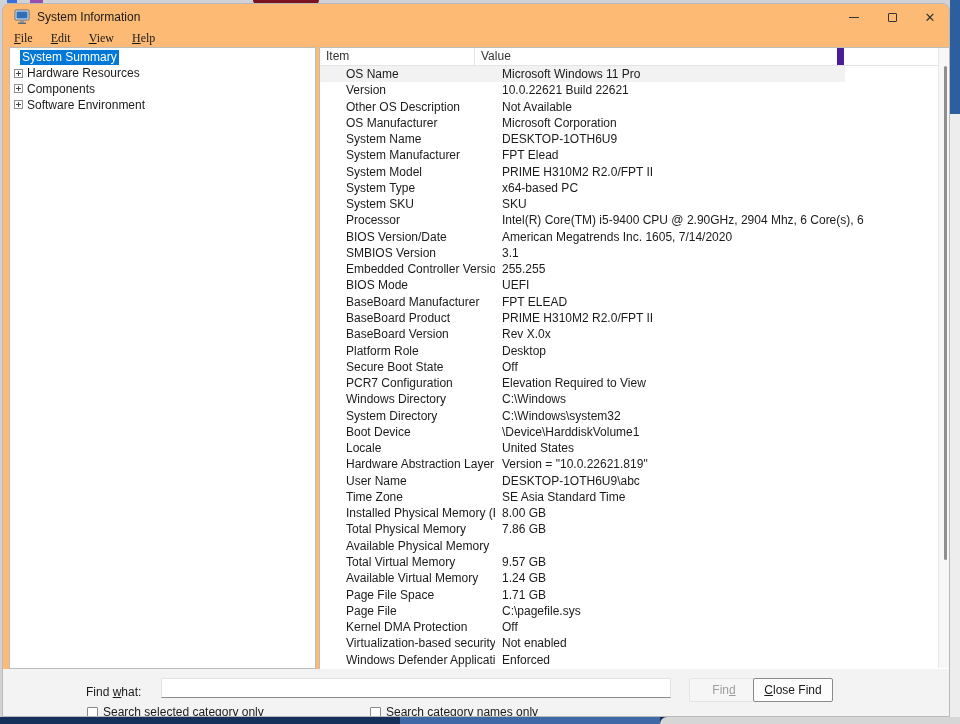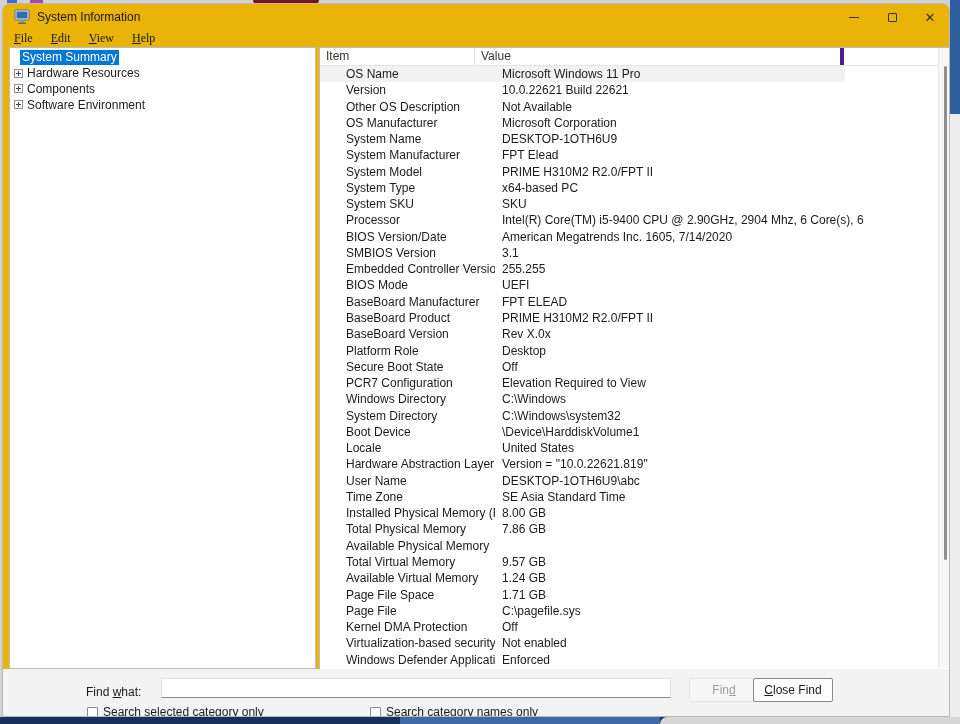--- a/index.html
+++ b/index.html
@@ -16,21 +16,21 @@
   .bg-frag-red { position:absolute; left:253px; top:0; width:66px; height:4px; background:#7c1220; border-radius:0 0 6px 6px; }
   .bg-right { position:absolute; left:950px; top:0; width:10px; height:717px; background:#ededed; }
   .bg-right-blue { position:absolute; left:950px; top:0; width:10px; height:114px; background:#2d5f9e; }
   .bg-bottom { position:absolute; left:0; top:717px; width:960px; height:7px; background:#16305c; }
   .bg-bottom-mid { position:absolute; left:400px; top:717px; width:260px; height:7px; background:#3f68a6; }
   .bg-bottom-right { position:absolute; left:660px; top:717px; width:300px; height:7px; background:#d6d6d6; border-radius:8px 0 0 0; }
 
   
   .window {
     position:absolute; left:2px; top:3px; width:948px; height:714px;
-    background:#eab308; border:1px solid #b9b9b9; border-radius:8px 8px 0 0;
+    background:#fdba74; border:1px solid #b9b9b9; border-radius:8px 8px 0 0;
     overflow:hidden;
   }
   .titlebar { position:absolute; left:0; top:0; width:100%; height:26px; display:flex; align-items:center; }
   .titlebar .app-icon { margin-left:11px; width:16px; height:16px; display:inline-block; }
   .titlebar .title { margin-left:7px; font-size:12px; color:#1a1a1a; }
   .win-controls { position:absolute; right:0; top:0; height:26px; display:flex; }
   .win-btn { width:38px; height:26px; display:flex; align-items:center; justify-content:center; color:#222; cursor:default; }
   .glyph-min { width:10px; height:1px; background:#333; display:block; }
   .glyph-max { width:9px; height:9px; border:1px solid #333; border-radius:1px; display:block; }
   .glyph-close { font-size:13px; line-height:13px; color:#333; }
@@ -56,21 +56,21 @@
   .tree-plus::before { content:""; position:absolute; left:1px; top:3px; width:5px; height:1px; background:#444; }
   .tree-plus::after  { content:""; position:absolute; left:3px; top:1px; width:1px; height:5px; background:#444; }
 
   .list-pane {
     position:absolute; left:316px; top:43px; width:632px; height:710px;
     background:#fff; border:1px solid #bdbdbd; overflow:hidden;
   }
   .list-header { position:absolute; left:0; top:0; width:619px; height:18px; background:#fff; border-bottom:1px solid #e4e4e4; display:flex; }
   .hcell { line-height:17px; color:#333; }
   .hcell.h1 { width:155px; padding-left:6px; border-right:1px solid #e4e4e4; }
-  .hcell.h2 { width:369px; padding-left:6px; border-right:4px solid #4c1d95; }
+  .hcell.h2 { width:369px; padding-left:6px; border-right:7px solid #4c1d95; }
   .list-body { position:absolute; left:0; top:18px; width:619px; }
   .trow { display:flex; height:16.28px; line-height:16.28px; }
   .trow.hl { background:#f2f2f2; width:525px; }
   .c1 { width:155px; padding-left:6px; flex:0 0 155px; white-space:nowrap; overflow:hidden;margin-left:20px; }
   .c2 { width:370px; padding-left:7px; white-space:nowrap; overflow:hidden; }
   .vscroll {
     position:absolute; right:0; top:0; width:12px; height:620px;
     background:#f7f7f7; border-left:1px solid #e7e7e7;
   }
   .vthumb { position:absolute; left:5px; top:18px; width:3px; height:494px; background:#8f8f8f; border-radius:2px; }

